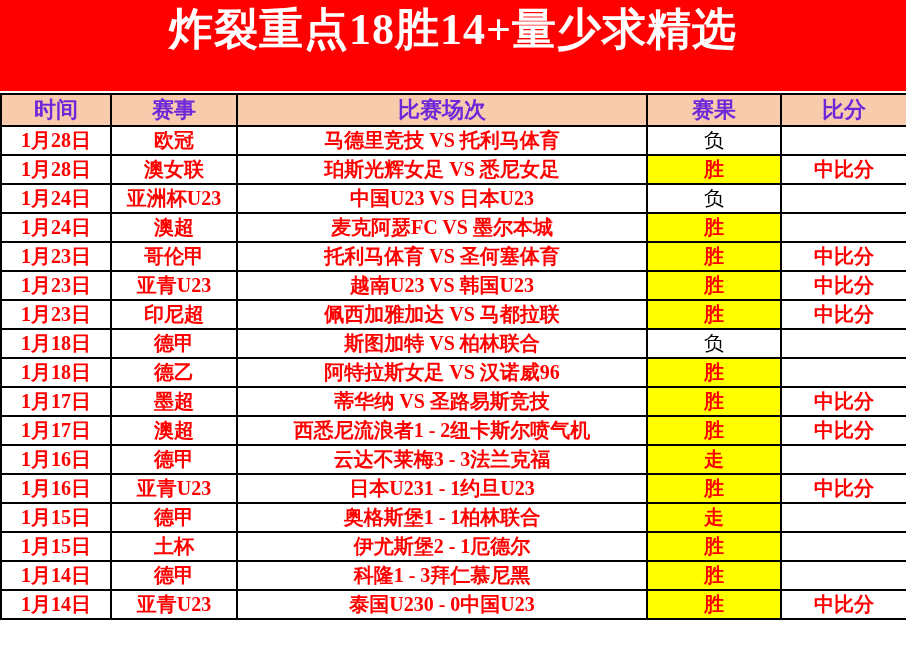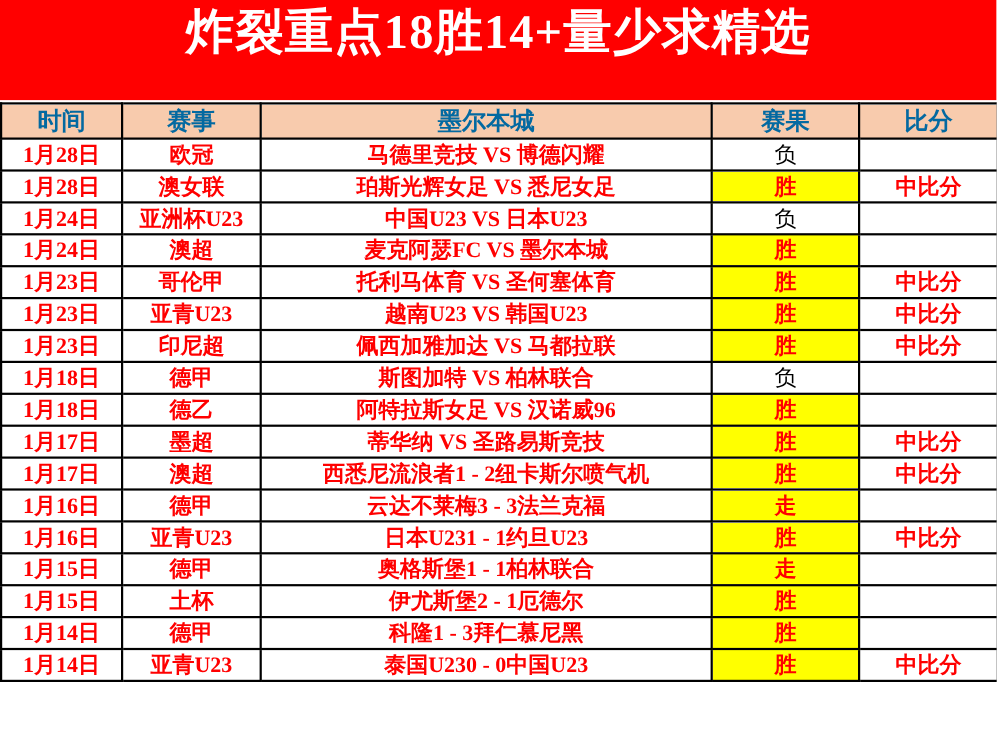--- a/index.html
+++ b/index.html
@@ -34,21 +34,21 @@
   th, td {
     border: 2px solid #000000;
     text-align: center;
     vertical-align: middle;
     padding: 0;
     overflow: hidden;
     white-space: nowrap;
   }
   th {
     background: #F8CBAD;
-    color: #0369a1;
+    color: #6d28d9;
     font-size: 22px;
     font-weight: bold;
     height: 30px;
   }
   td {
     height: 25.5px;
     font-size: 20px;
     font-weight: bold;
     color: #FF0000;
     background: #FFFFFF;
@@ -75,30 +75,30 @@
     <col style="width:110px">
     <col style="width:126px">
     <col style="width:410px">
     <col style="width:134px">
     <col style="width:126px">
   </colgroup>
   <thead>
     <tr>
       <th>时间</th>
       <th>赛事</th>
-      <th>墨尔本城</th>
+      <th>比赛场次</th>
       <th>赛果</th>
       <th>比分</th>
     </tr>
   </thead>
   <tbody>
       <tr>
         <td>1月28日</td>
         <td>欧冠</td>
-        <td>马德里竞技 VS 博德闪耀</td>
+        <td>马德里竞技 VS 托利马体育</td>
         <td class="result-loss">负</td>
         <td></td>
       </tr>
       <tr>
         <td>1月28日</td>
         <td>澳女联</td>
         <td>珀斯光辉女足 VS 悉尼女足</td>
         <td class="result-win">胜</td>
         <td>中比分</td>
       </tr>

